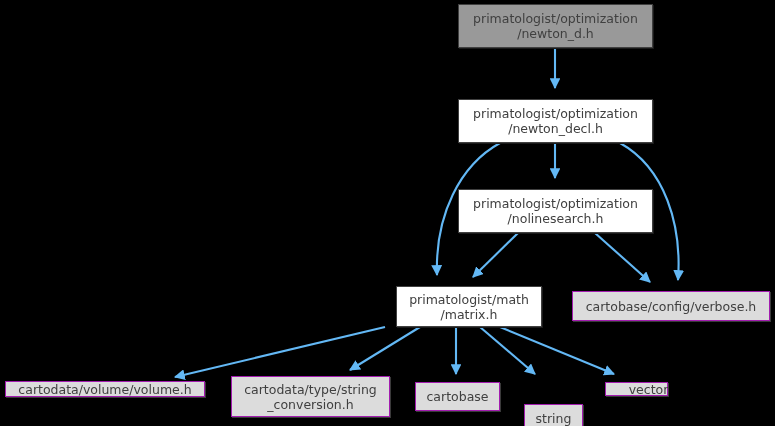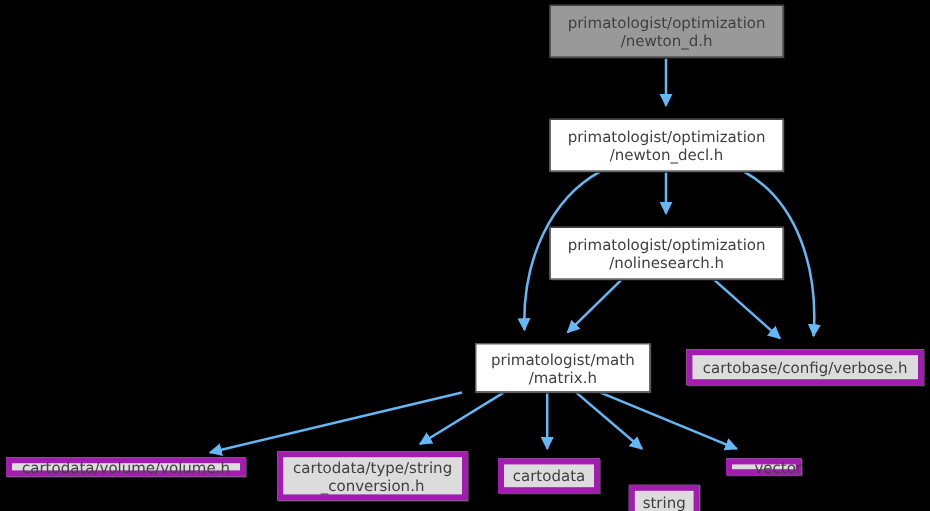--- a/index.html
+++ b/index.html
@@ -42,21 +42,21 @@
     border: 1px solid #404040;
     box-shadow: 1px 1px 0 #1a1a1a;
   }
   .node.white {
     background: #ffffff;
     border: 1px solid #404040;
     box-shadow: 1px 1px 0 #1a1a1a;
   }
   .node.gray {
     background: #dcdcdc;
-    border: 5px solid #a21caf;
+    border: 1px solid #a21caf;
     box-shadow: 1px 1px 0 #3a3a3a;
   }
   .node .label {
     display: block;
     padding: 0 4px;
   }
 </style>
 </head>
 <body>
 
@@ -86,16 +86,16 @@
     <div class="node white" style="left: 458px; top: 99px; width: 195px; height: 44px;"><span class="label">primatologist/optimization
 /newton_decl.h</span></div>
     <div class="node white" style="left: 458px; top: 189px; width: 195px; height: 44px;"><span class="label">primatologist/optimization
 /nolinesearch.h</span></div>
     <div class="node white" style="left: 385px; top: 286px; width: 146px; height: 41px; margin-left: 11px;"><span class="label">primatologist/math
 /matrix.h</span></div>
     <div class="node gray" style="left: 572px; top: 291px; width: 198px; height: 30px;"><span class="label">cartobase/config/verbose.h</span></div>
     <div class="node gray" style="left: 5px; top: 381px; width: 200px; height: 16px;"><span class="label">cartodata/volume/volume.h</span></div>
     <div class="node gray" style="left: 231px; top: 376px; width: 159px; height: 41px;"><span class="label">cartodata/type/string
 _conversion.h</span></div>
-    <div class="node gray" style="left: 415px; top: 382px; width: 85px; height: 29px;"><span class="label">cartodata</span></div>
+    <div class="node gray" style="left: 415px; top: 382px; width: 85px; height: 29px;"><span class="label">cartobase</span></div>
     <div class="node gray" style="left: 524px; top: 404px; width: 59px; height: 29px;"><span class="label">string</span></div>
     <div class="node gray" style="left: 605px; top: 382px; width: 63px; height: 14px; padding-left: 24px;"><span class="label">vector</span></div>
   </div>
 
 </body></html>

